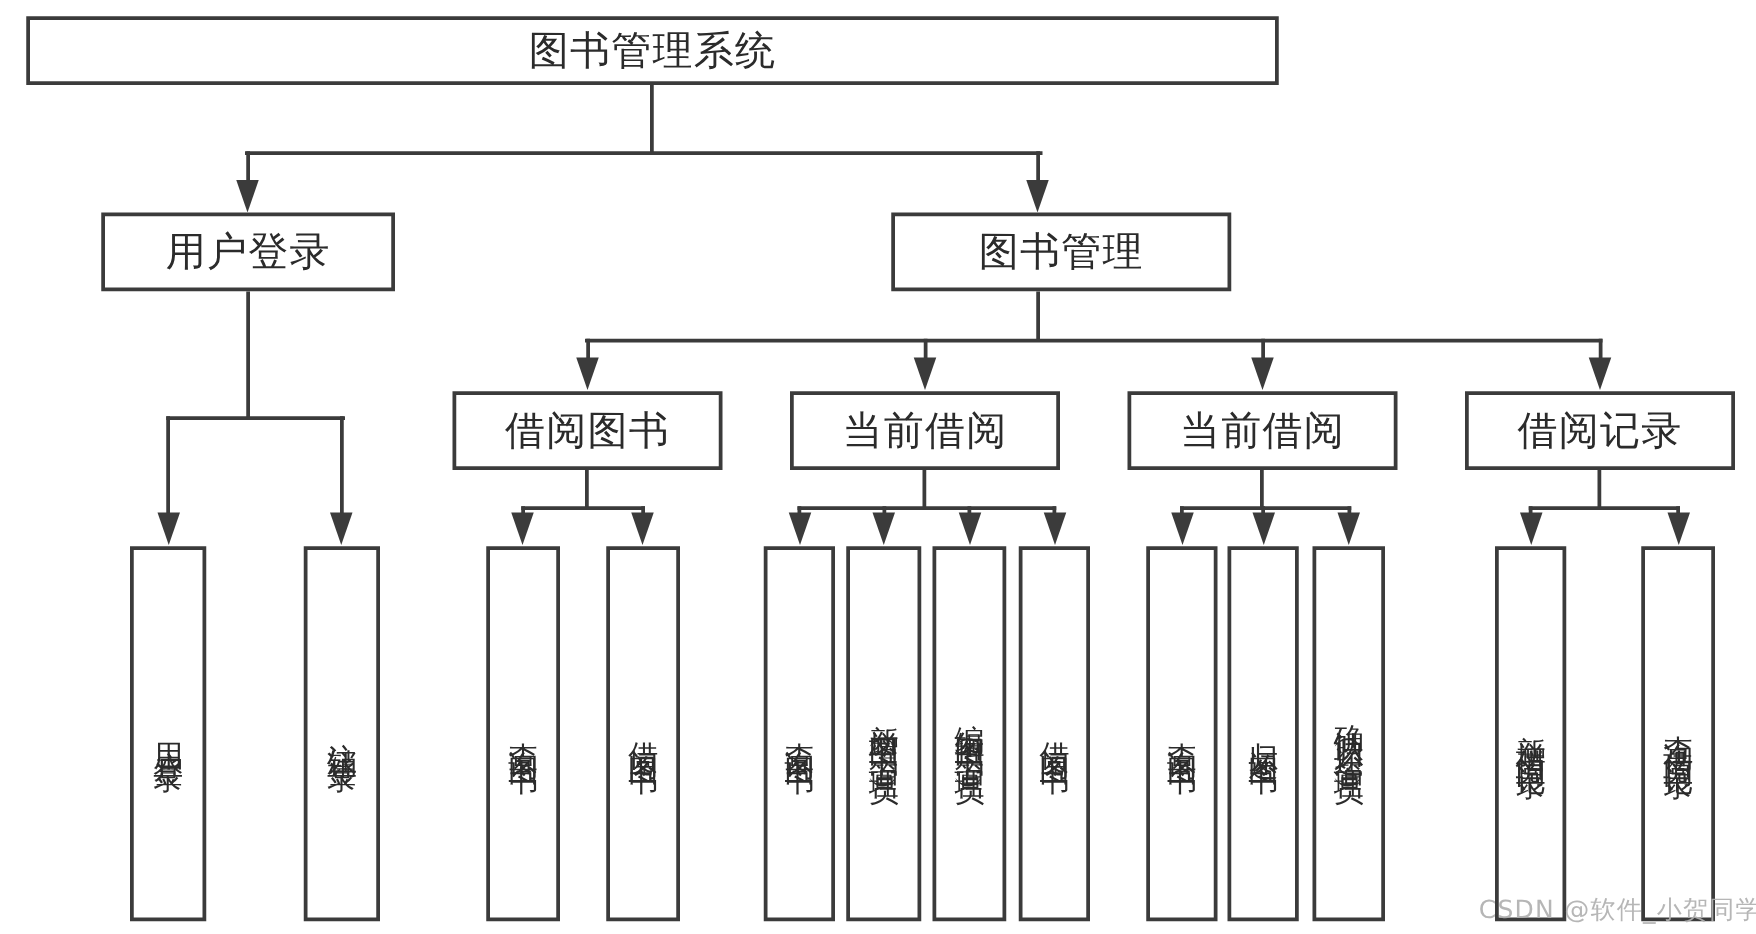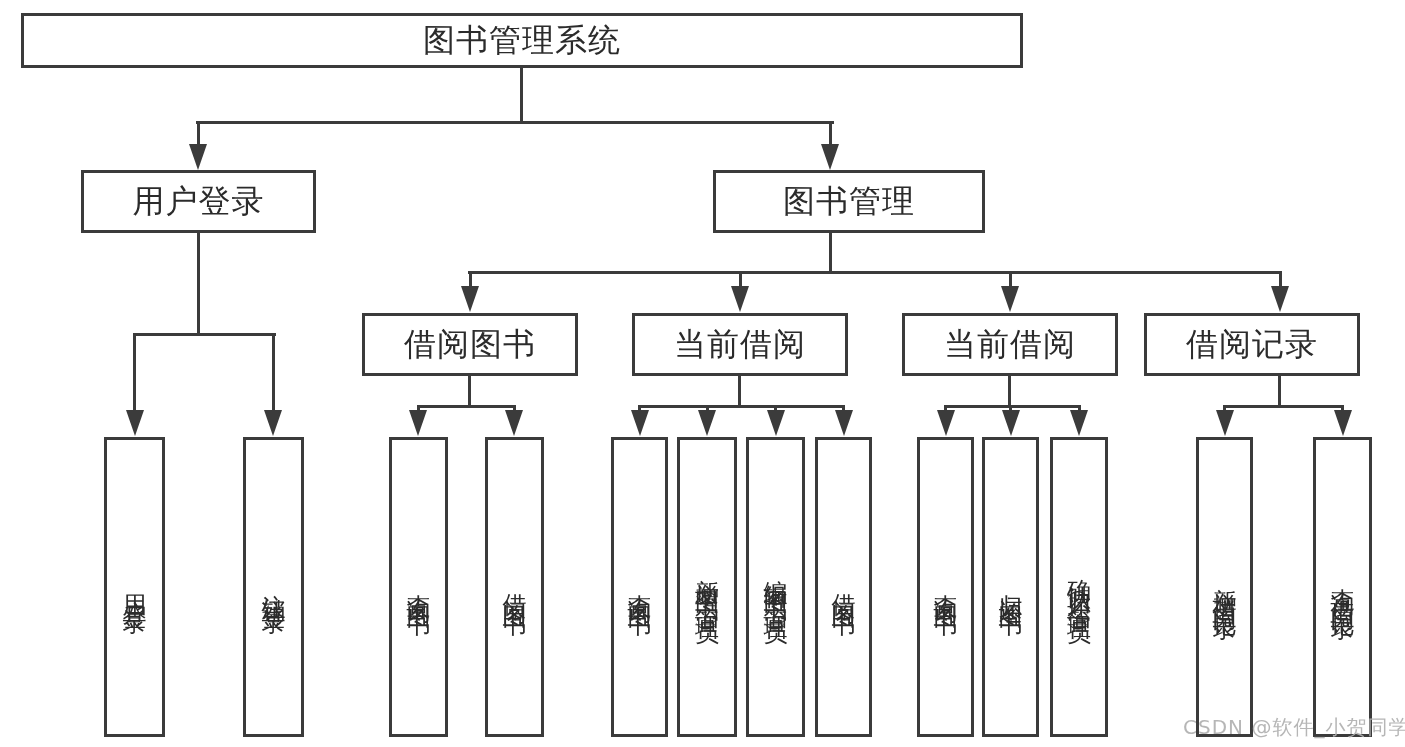--- a/index.html
+++ b/index.html
@@ -46,21 +46,21 @@
 
   <div class="box h" style="left:362px;top:313px;width:216px;height:63px">
     <span>借阅图书</span>
   </div>
   <div class="box h" style="left:632px;top:313px;width:216px;height:63px">
     <span>当前借阅</span>
   </div>
   <div class="box h" style="left:902px;top:313px;width:216px;height:63px">
     <span>当前借阅</span>
   </div>
-  <div class="box h" style="left:1144px;top:313px;width:216px;height:63px">
+  <div class="box h" style="left:1172px;top:313px;width:216px;height:63px">
     <span>借阅记录</span>
   </div>
 
   <div class="box v" style="left:104px;top:437px;width:61px;height:300px">
     <span>用户登录</span>
   </div>
   <div class="box v" style="left:243px;top:437px;width:61px;height:300px">
     <span>注销登录</span>
   </div>
 

